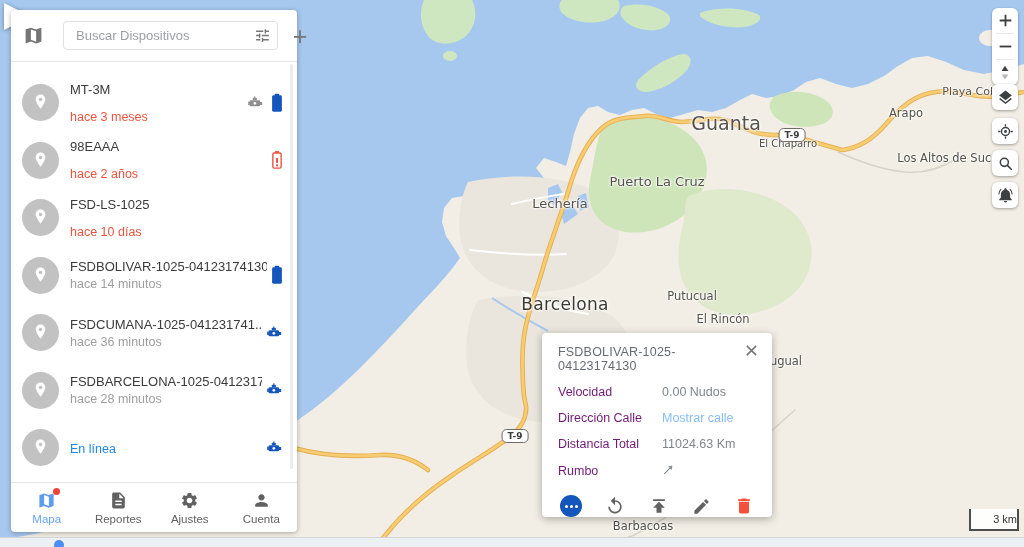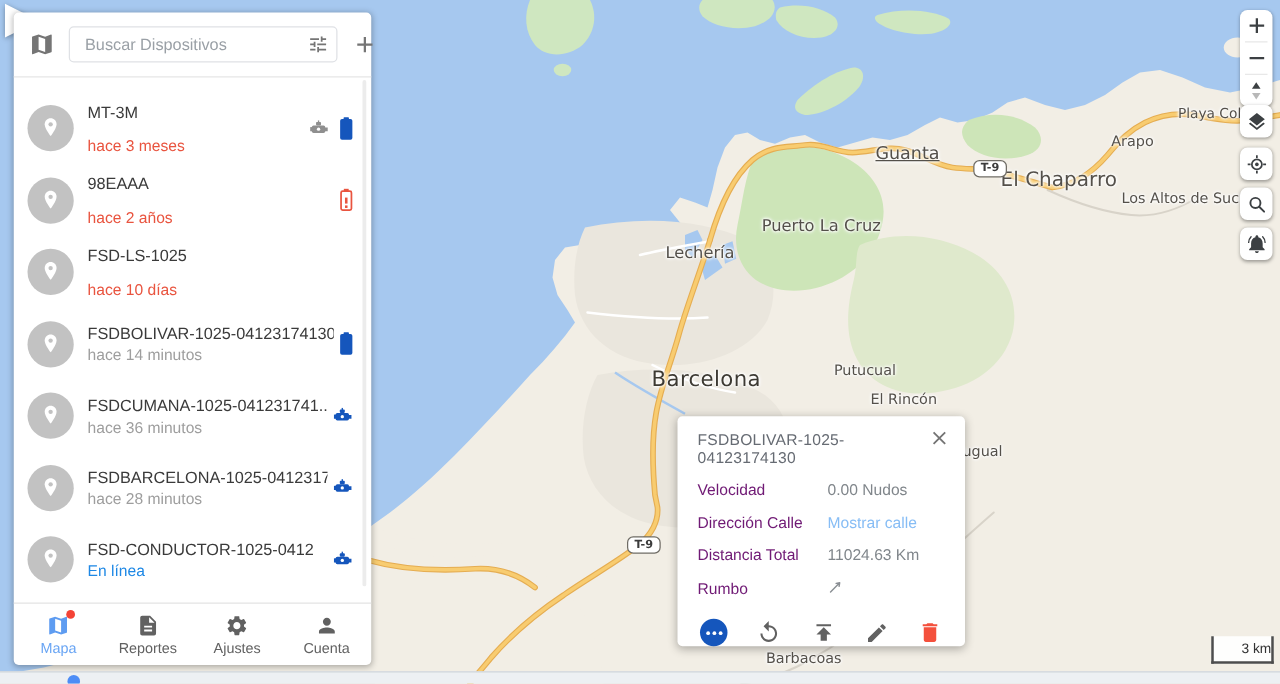--- a/index.html
+++ b/index.html
@@ -19,21 +19,21 @@
   
   #scalebox{position:absolute;left:969px;top:509px;width:46px;height:20px;z-index:4;
     background:rgba(255,255,255,.9);border:2px solid #4d4d4d;border-top:none;
     font-size:11px;color:#333;display:flex;align-items:center;justify-content:flex-end;}
   
   #sidebar{position:absolute;left:11px;top:10px;width:286px;height:522px;background:#fff;border-radius:4px;
     box-shadow:0 1px 5px rgba(0,0,0,.3);z-index:6;display:flex;flex-direction:column;}
   #sb-header{height:51px;border-bottom:1px solid #e6e6e6;display:flex;align-items:center;padding:0 10px 0 8px;flex:none;}
   #sb-header .hicon{flex:none;display:flex;align-items:center;justify-content:center;width:28px;height:28px;}
   #search-wrap{flex:1;height:27px;border:1px solid #dfe1e5;border-radius:4px;background:#fff;
-    display:flex;align-items:center;margin:0 8px 0 8px;padding:0 6px 0 10px;}
+    display:flex;align-items:center;margin:0 8px 0 16px;padding:0 6px 0 10px;}
   #search-input{border:none;outline:none;flex:1;font-size:13px;color:#444;min-width:0;
     font-family:"Liberation Sans",sans-serif;}
   #search-input::placeholder{color:#9aa0a6;}
   #plus-btn{flex:none;width:28px;height:32px;border:none;background:none;color:#757575;font-size:25px;
     font-weight:300;line-height:28px;cursor:pointer;padding:0;}
   #device-list{flex:1;overflow:hidden;padding-top:12px;position:relative;}
   .device-row{height:57.5px;display:flex;align-items:center;padding:0 14px 0 11px;cursor:pointer;}
   .avatar{flex:none;width:37px;height:37px;border-radius:50%;background:#c2c2c2;display:flex;
     align-items:center;justify-content:center;}
   .dtext{flex:1;min-width:0;margin-left:11px;}
@@ -131,22 +131,22 @@
       <g fill="none" stroke="#f8cc70" stroke-width="2.8" stroke-linecap="round">
         <path d="M568,192 C576,164 586,142 602,128 C616,116 630,118 644,116 C658,114 668,122 682,122 C696,122 710,116 724,120 C738,124 748,132 762,134 C776,136 788,134 800,138 C814,142 828,146 842,150 C860,148 874,138 886,124 C896,112 904,104 916,98 C928,92 942,90 956,92 C972,95 984,98 1000,96 L1024,92"></path>
         <path d="M568,192 C560,218 549,246 543,268 C537,290 529,308 525,330 C521,352 522,374 524,396 L526,406 C527,417 521,428 511,436 C493,450 471,462 451,476 C427,492 407,510 393,526 C385,536 379,542 376,547"></path>
         <path d="M294,448 C322,456 352,457 380,455 C398,454 414,459 428,470"></path>
       </g>
     </svg>
 
     <svg id="marker-arrow" width="34" height="34" viewBox="0 0 34 34">
       <polygon points="4,3 31,16.5 4,30" fill="#ffffff"></polygon>
     </svg>
-  <div class="mlabel" style="left: 726px; top: 123px; font-size: 14px; text-decoration: underline;">Guanta</div>
-      <div class="mlabel" style="left: 847px; top: 143px; font-size: 16px;">El Chaparro</div>
+  <div class="mlabel" style="left: 726px; top: 123px; font-size: 19px;">Guanta</div>
+      <div class="mlabel" style="left: 788px; top: 143px; font-size: 10px;">El Chaparro</div>
       <div class="mlabel" style="left: 906px; top: 113px; font-size: 11.5px;">Arapo</div>
       <div class="mlabel" style="left: 971px; top: 91px; font-size: 11px;">Playa Colo</div>
       <div class="mlabel" style="left: 950px; top: 158px; font-size: 11.5px;">Los Altos de Sucre</div>
       <div class="mlabel" style="left: 657px; top: 181px; font-size: 13px; text-align: center;">Puerto La Cruz</div>
       <div class="mlabel" style="left: 560px; top: 203px; font-size: 13px;">Lechería</div>
       <div class="mlabel city" style="left: 565px; top: 304px; font-size: 17px;">Barcelona</div>
       <div class="mlabel" style="left: 692px; top: 296px; font-size: 11.5px;">Putucual</div>
       <div class="mlabel" style="left: 723px; top: 319px; font-size: 11.5px;">El Rincón</div>
       <div class="mlabel" style="left: 786px; top: 361px; font-size: 11.5px;">ugual</div>
       <div class="mlabel" style="left: 643px; top: 526px; font-size: 11.5px;">Barbacoas</div>
@@ -325,21 +325,20 @@
   </div>
 
   <div class="device-row">
     <div class="avatar">
       <svg viewBox="0 0 24 24" width="19" height="19">
               <path fill="#fff" d="M12,2C8.69,2 6,4.69 6,8c0,4.37 6,12 6,12s6,-7.63 6,-12C18,4.69 15.31,2 12,2z"></path>
               <circle cx="12" cy="8.2" r="2.2" fill="#c2c2c2"></circle>
             </svg>
     </div>
     <div class="dtext">
-      <div class="dname">FSD-CONDUCTOR-1025-0412</div>
       <div class="dstatus st-online">En línea</div>
     </div>
     <div class="dicons">
             <span class="dicon">
               <svg viewBox="0 0 24 24" width="17" height="16">
                 <g fill="#1556bc">
                   <rect x="10.2" y="2" width="1.6" height="3"></rect>
                   <rect x="8" y="4" width="6" height="4" rx="1"></rect>
                   <rect x="3" y="8" width="16" height="9" rx="2"></rect>
                   <rect x="18" y="10.5" width="4" height="4.5"></rect>

